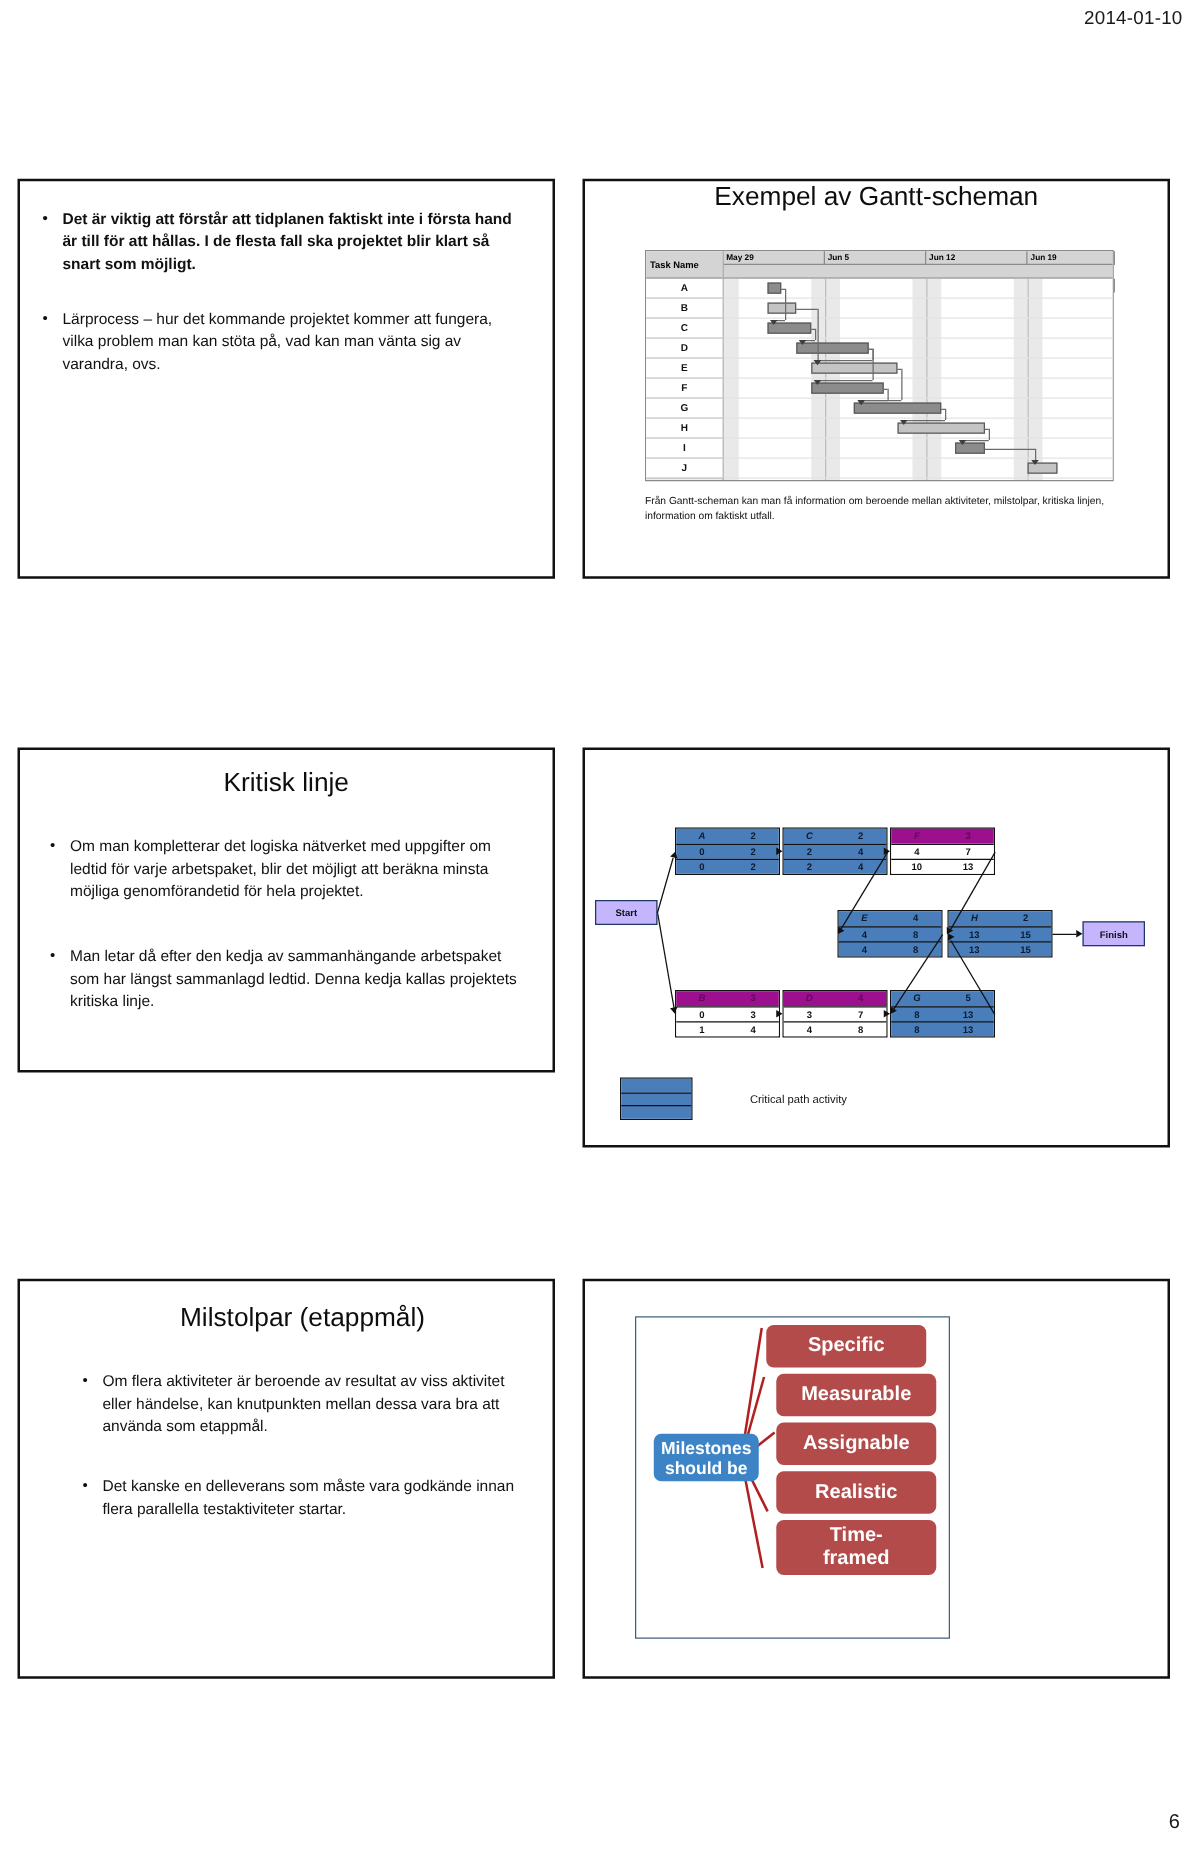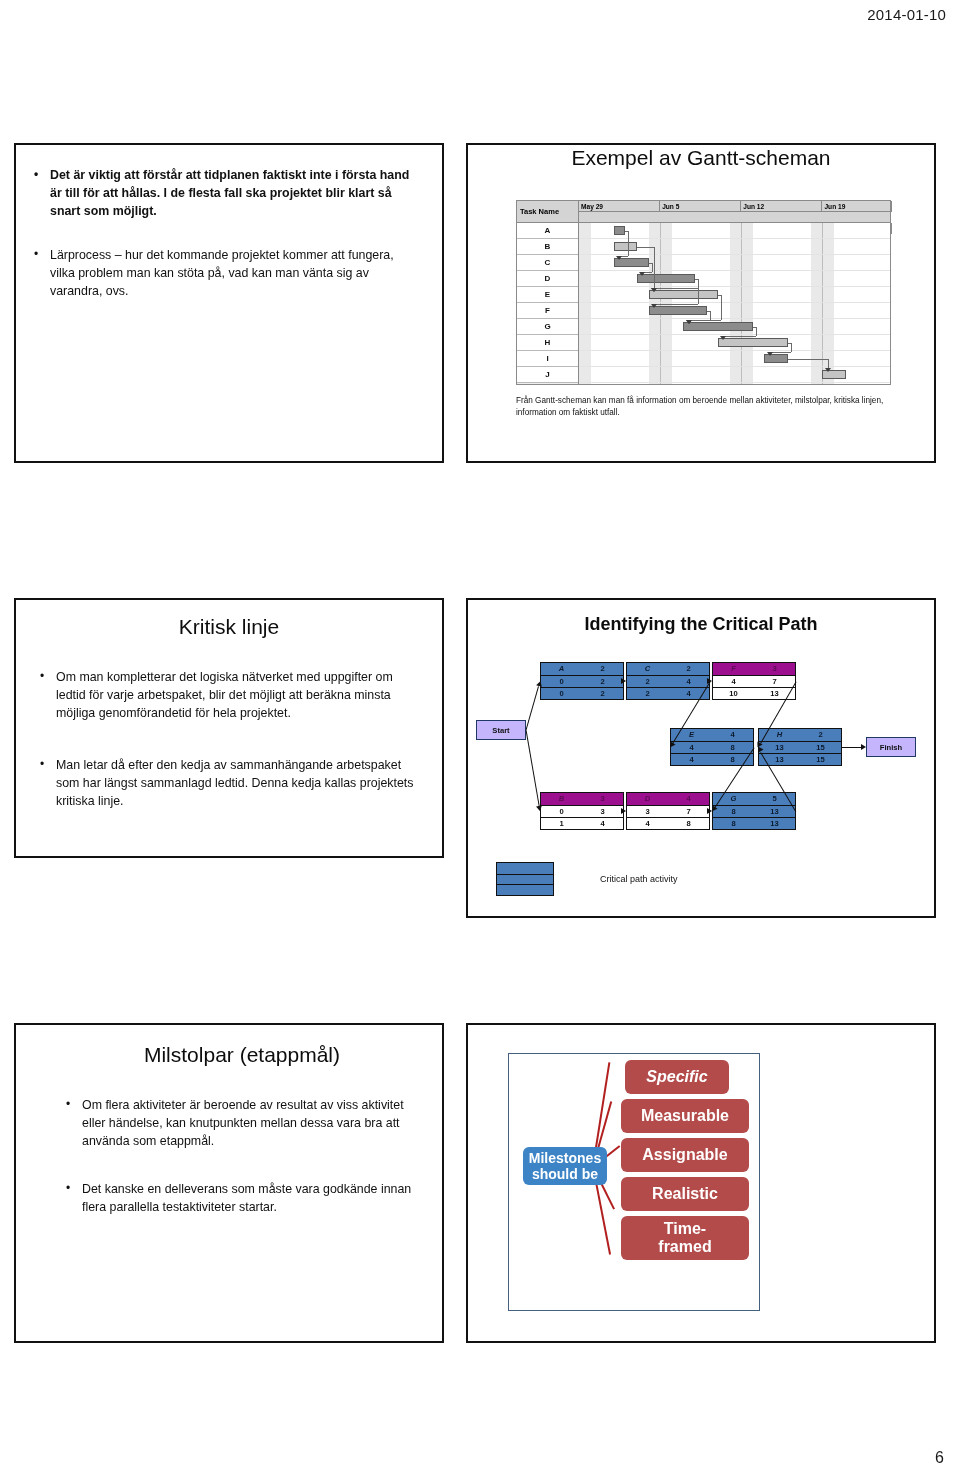--- a/index.html
+++ b/index.html
@@ -234,21 +234,20 @@
 
   <div class="slide s-left" style="left:14px;top:598px;height:260px;">
     <div class="slide-title" style="margin-top:15px;">Kritisk linje</div>
     <ul class="bullets" style="padding:30px 28px 0 22px;">
       <li style="margin-bottom:34px;">Om man kompletterar det logiska nätverket med uppgifter om ledtid för varje arbetspaket, blir det möjligt att beräkna minsta möjliga genomförandetid för hela projektet.</li>
       <li>Man letar då efter den kedja av sammanhängande arbetspaket som har längst sammanlagd ledtid. Denna kedja kallas projektets kritiska linje.</li>
     </ul>
   </div>
 
   <div class="slide s-right" style="left:466px;top:598px;height:320px;">
-    <div class="slide-title bold" style="margin-top:14px;">Identifying  the Critical Path</div>
     <div class="net" style="left:0;top:40px;width:470px;height:230px;">
         <div class="node crit" style="left: 72px; top: 22px;">
           <div class="nrow head">
             <div class="nc name">A</div>
             <div class="nc">2</div>
           </div>
           <div class="nrow val">
             <div class="nc">0</div>
             <div class="nc">2</div>
           </div>
@@ -396,21 +395,21 @@
     </ul>
   </div>
 
   <div class="slide s-right" style="left:466px;top:1023px;height:320px;">
     <div class="smart" style="left:40px;top:28px;width:252px;height:258px;">
         <div class="sm-line" style="left: 84px; top: 112px; width: 89.3485px; transform: rotate(78.9965deg);"></div>
         <div class="sm-line" style="left: 84px; top: 112px; width: 47.305px; transform: rotate(63.4349deg);"></div>
         <div class="sm-line" style="left: 84px; top: 112px; width: 33.8045px; transform: rotate(-38.1572deg);"></div>
         <div class="sm-line" style="left: 84px; top: 112px; width: 67.923px; transform: rotate(-74.3578deg);"></div>
         <div class="sm-line" style="left: 84px; top: 112px; width: 106.094px; transform: rotate(-81.0604deg);"></div>
-        <div class="sm-box sm-red" style="left: 116px; top: 6px; width: 104px; height: 34px; font-style: italic;">
+        <div class="sm-box sm-red" style="left: 104px; top: 6px; width: 128px; height: 34px;">
           <span>Specific</span>
         </div>
         <div class="sm-box sm-red" style="left: 112px; top: 45px; width: 128px; height: 34px;">
           <span>Measurable</span>
         </div>
         <div class="sm-box sm-red" style="left: 112px; top: 84px; width: 128px; height: 34px;">
           <span>Assignable</span>
         </div>
         <div class="sm-box sm-red" style="left: 112px; top: 123px; width: 128px; height: 34px;">
           <span>Realistic</span>

